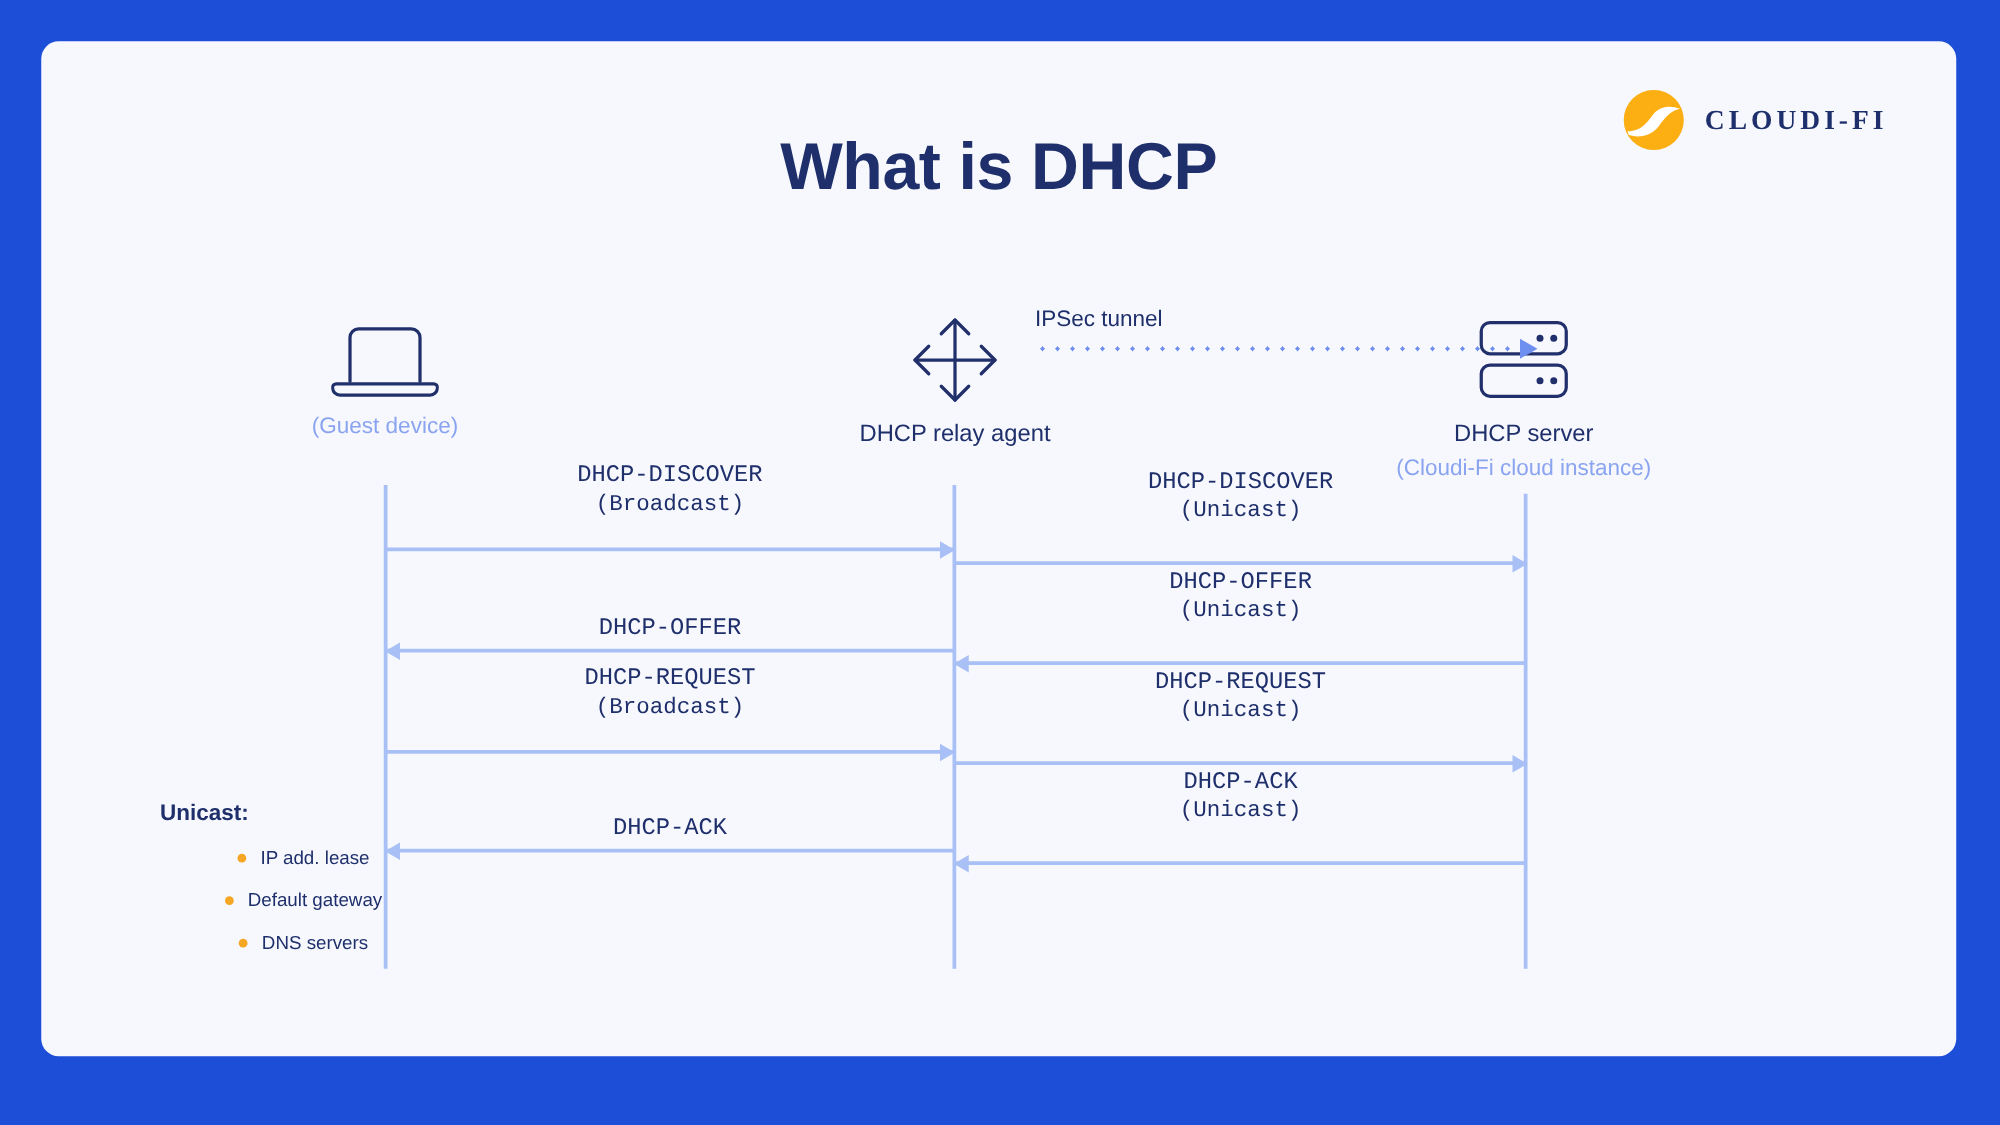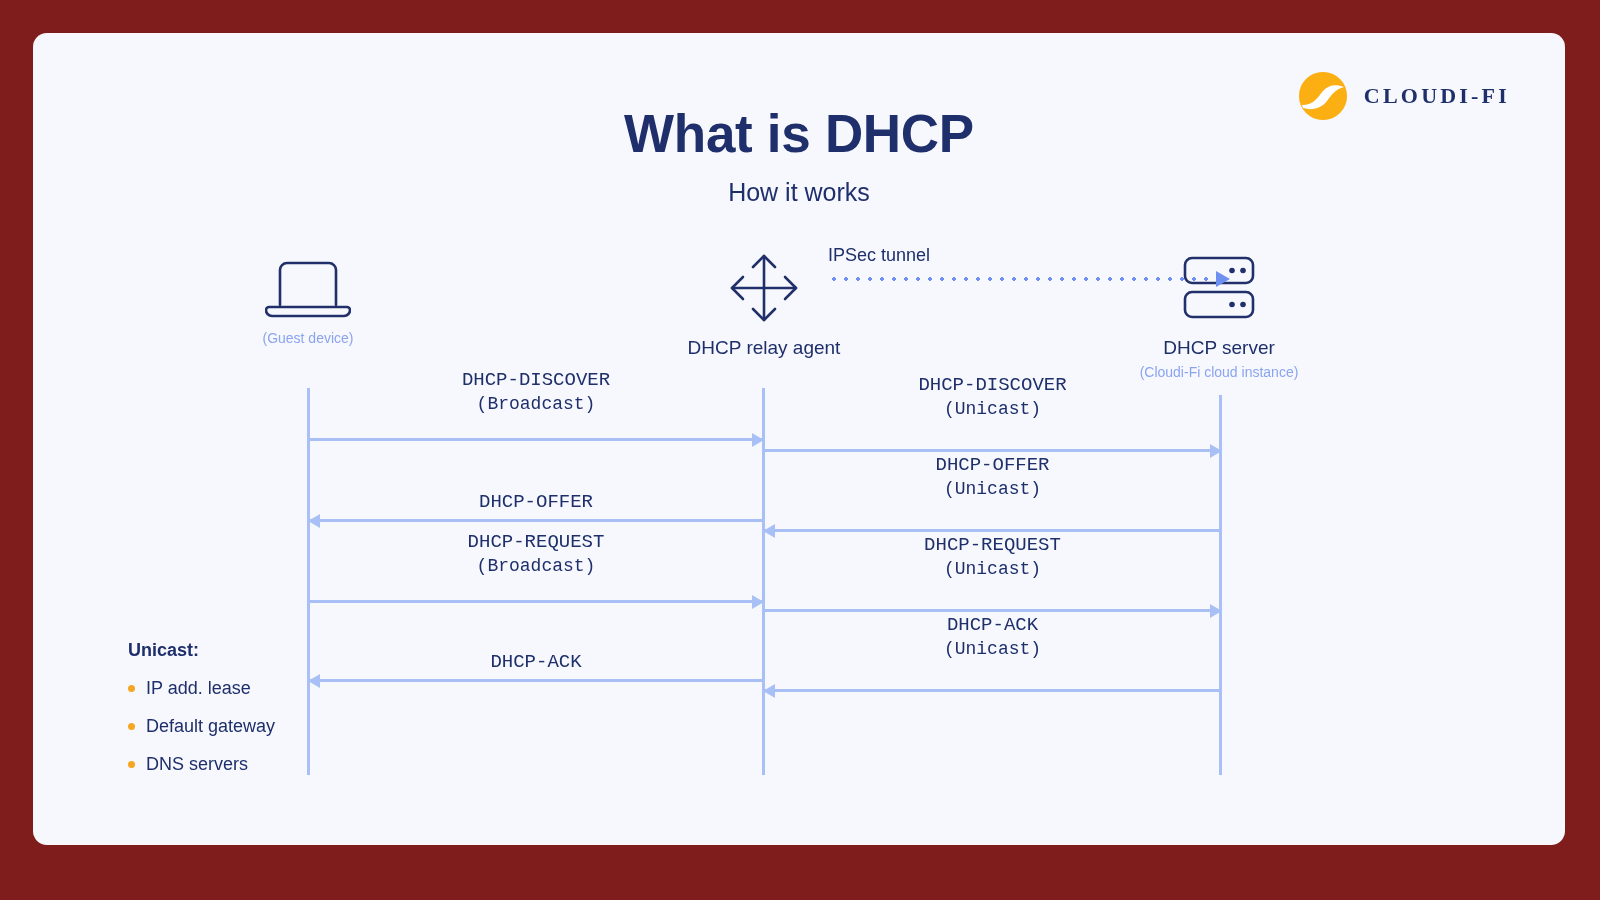--- a/index.html
+++ b/index.html
@@ -12,21 +12,21 @@
     height: 900px;
     font-family: "Liberation Sans", sans-serif;
     overflow: hidden;
   }
 
   
   #canvas {
     position: relative;
     width: 1600px;
     height: 900px;
-    background: #7f1d1d;
+    background: #1d4ed8;
   }
   #panel {
     position: absolute;
     left: 33px;
     top: 33px;
     width: 1532px;
     height: 812px;
     background: #f7f8fd;
     border-radius: 14px;
   }
@@ -87,21 +87,21 @@
     align-items: center;
     justify-content: center;
   }
   .node-label {
     margin-top: 12px;
     font-size: 19px;
     color: #1e2f6b;
   }
   .node-sub {
     margin-top: 5px;
-    font-size: 14px;
+    font-size: 18px;
     color: #8aa4f0;
   }
 
   
   #ipsec {
     position: absolute;
     left: 795px;
     top: 212px;
     width: 420px;
     text-align: left;
@@ -192,39 +192,39 @@
     font-size: 18px;
     font-weight: bold;
     color: #1e2f6b;
     margin-bottom: 17px;
   }
   .obtain-item {
     display: flex;
     align-items: center;
     gap: 11px;
     margin-bottom: 17px;
-    font-size: 18px;
-    color: #1e2f6b;
+    font-size: 15px;
+    color: #1e2f6b;
+    justify-content: center;
   }
   .obtain-bullet {
     width: 7px;
     height: 7px;
     border-radius: 50%;
     background: #f5a623;
     flex: none;
   }
 </style>
 </head>
 <body>
 
 <div id="canvas">
   <div id="panel">
 
     <div id="title">What is DHCP</div>
-    <div id="subtitle">How it works</div>
 
     <div id="logo">
       <div id="logo-mark">
         <svg width="50" height="50" viewBox="0 0 50 50">
           <circle cx="25" cy="25" r="24" fill="#fcb315"></circle>
           <path d="M25 1 A24 24 0 0 1 25 49 A24 24 0 0 1 25 1 Z" fill="#f7a40d" opacity="0.25"></path>
           <path d="M4 34 C16 34 20 26 25 20 C30 14 38 13 46 16 C38 18 34 23 29 30 C24 37 14 40 5 37 Z" fill="#ffffff"></path>
         </svg>
       </div>
       <div id="logo-text">CLOUDI-FI</div>

